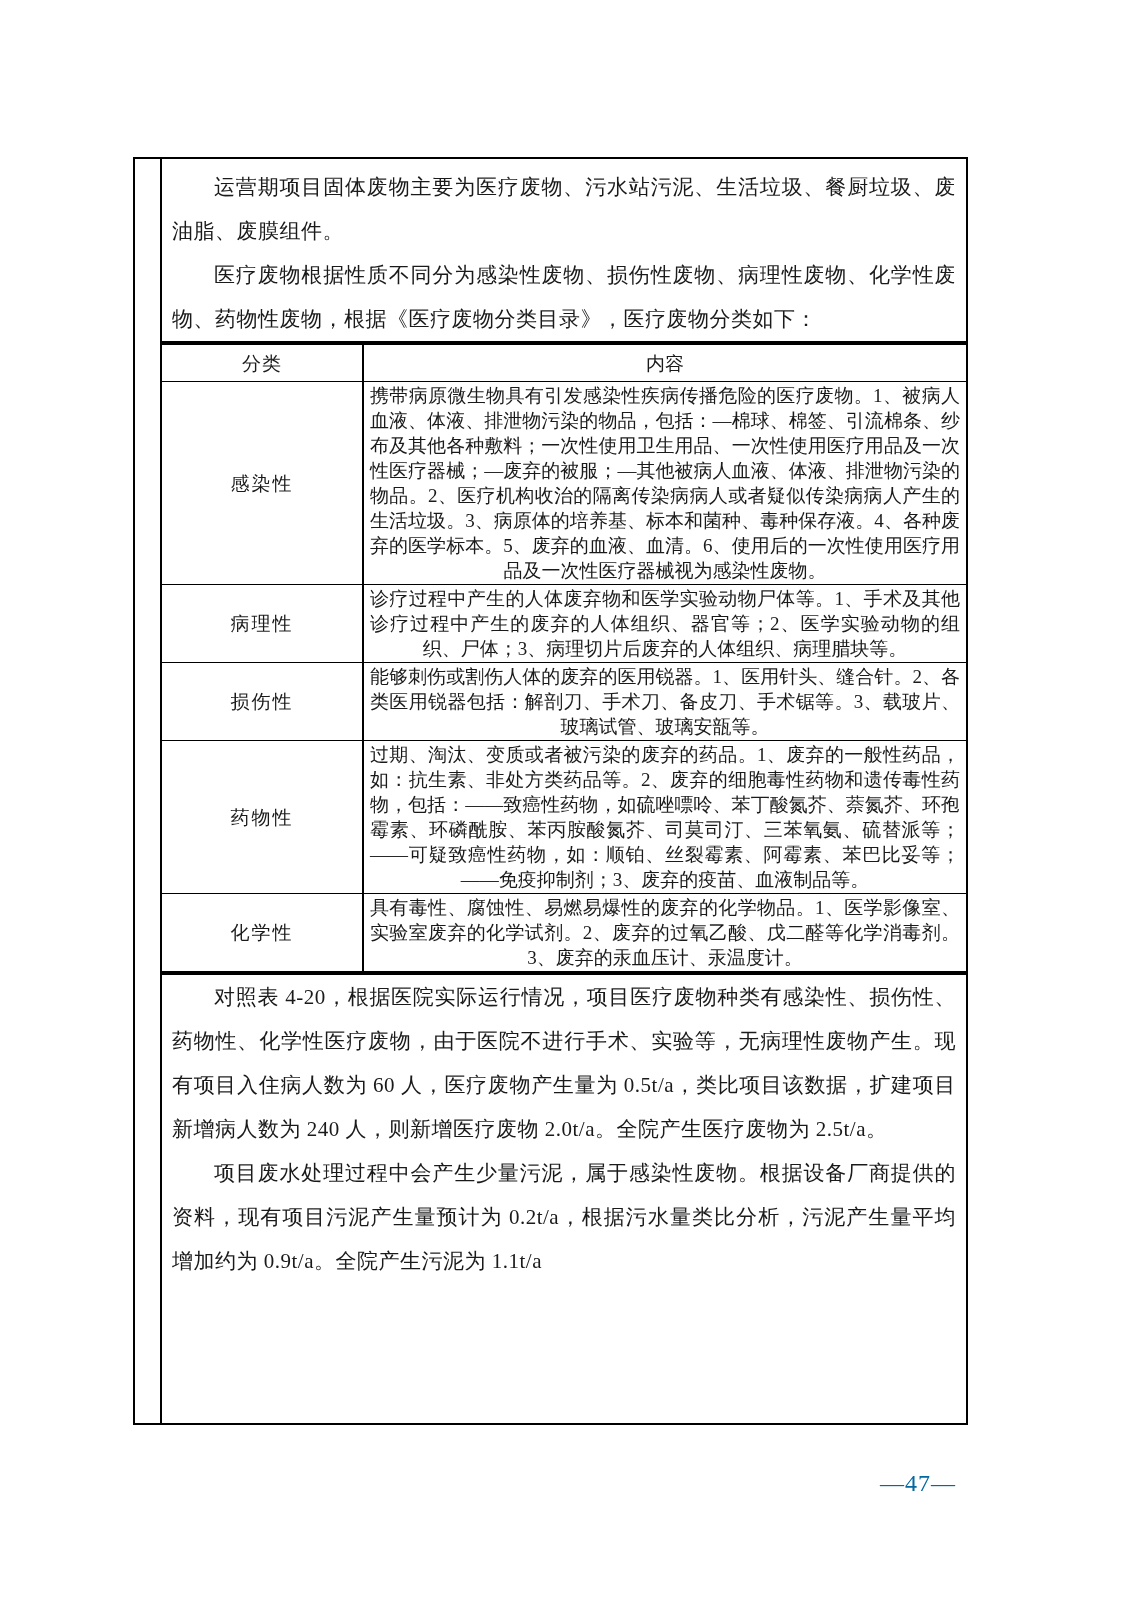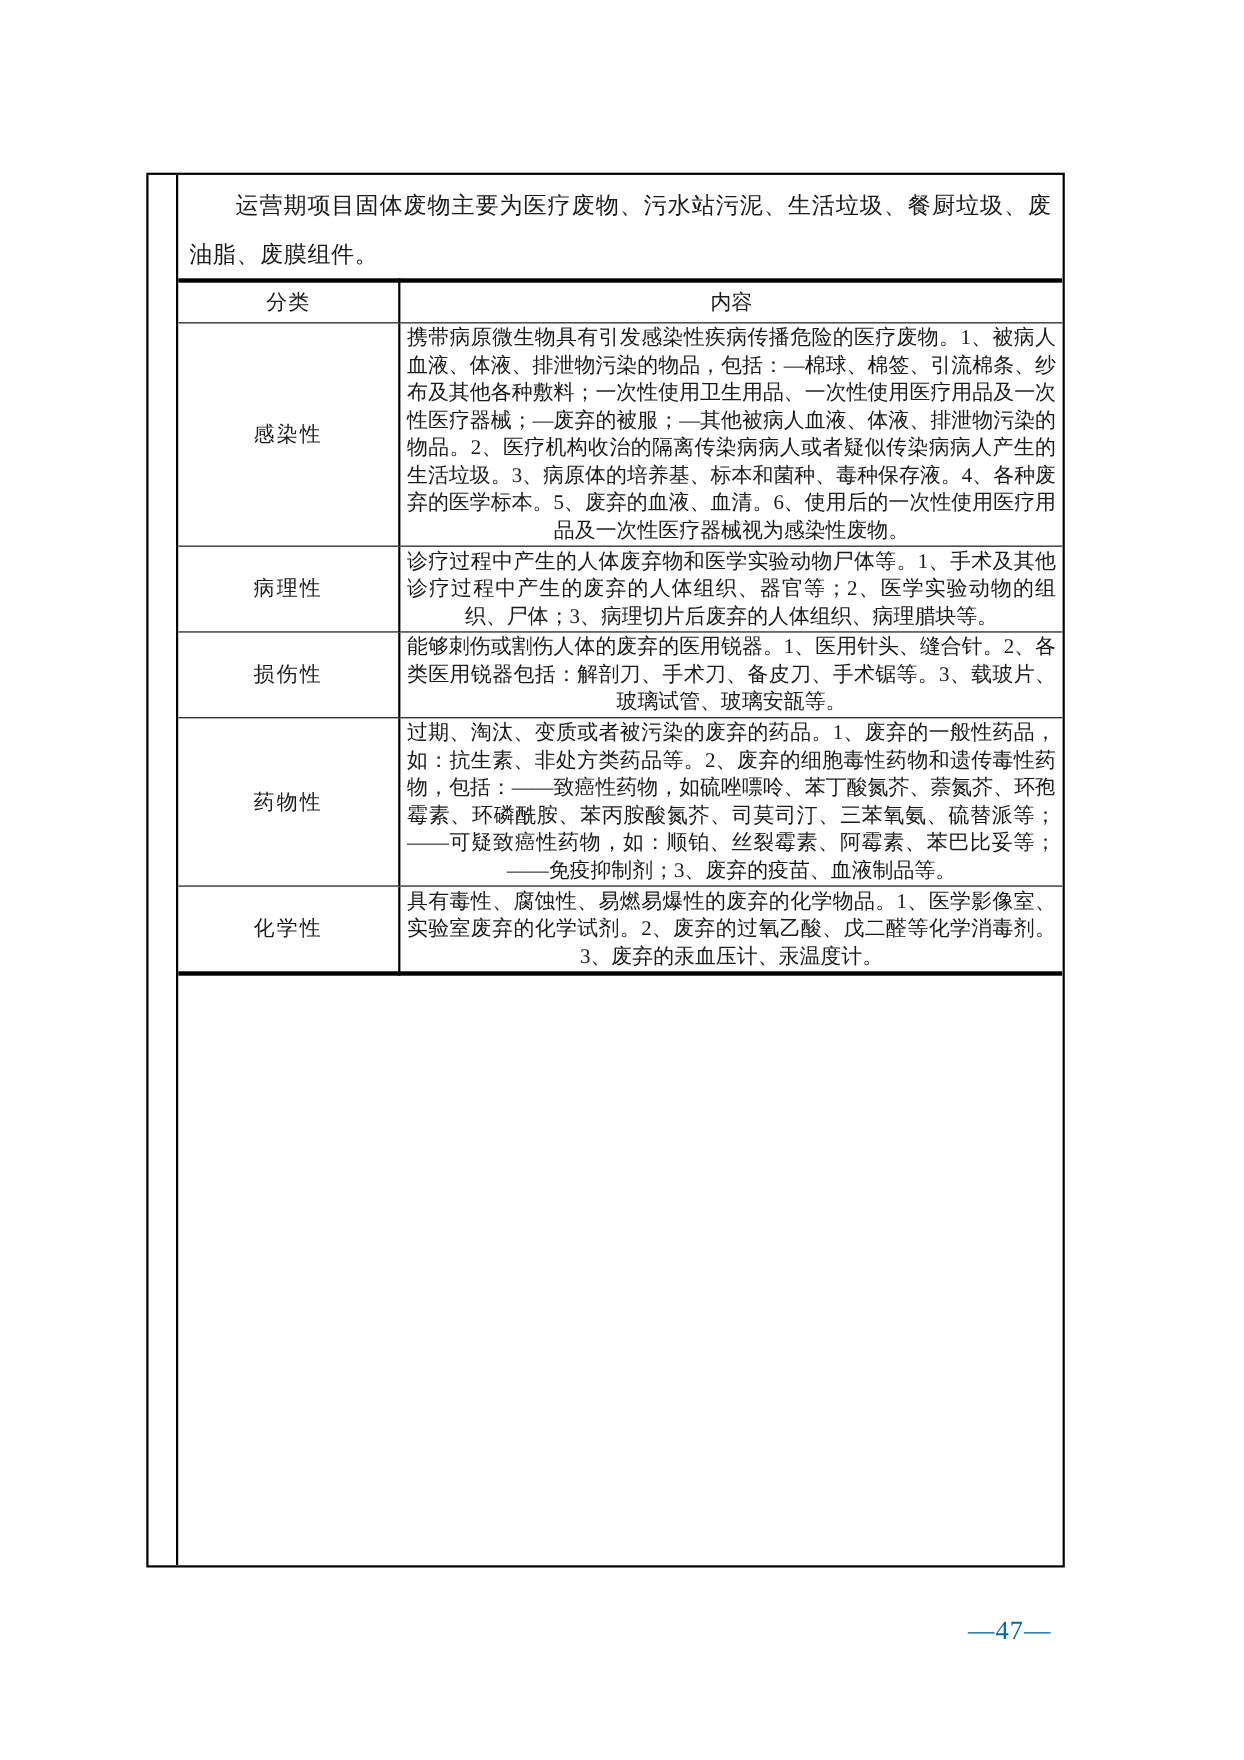--- a/index.html
+++ b/index.html
@@ -104,20 +104,21 @@
 <body>
 
 <div class="page">
   <div class="frame">
     <div class="side-col"></div>
     <div class="main-col">
 
       <p class="body-para">运营期项目固体废物主要为医疗废物、污水站污泥、生活垃圾、餐厨垃圾、废油脂、废膜组件。</p>
 
 
+      <p class="body-para">医疗废物根据性质不同分为感染性废物、损伤性废物、病理性废物、化学性废物、药物性废物，根据《医疗废物分类目录》，医疗废物分类如下：</p>
 
 
       <table class="waste-table">
         <thead>
           <tr>
             <th class="col-cat">分类</th>
             <th class="col-content">内容</th>
           </tr>
         </thead>
         <tbody>
@@ -137,20 +138,22 @@
             <td class="cell-cat">药物性</td>
             <td class="cell-content">过期、淘汰、变质或者被污染的废弃的药品。1、废弃的一般性药品，如：抗生素、非处方类药品等。2、废弃的细胞毒性药物和遗传毒性药物，包括：——致癌性药物，如硫唑嘌呤、苯丁酸氮芥、萘氮芥、环孢霉素、环磷酰胺、苯丙胺酸氮芥、司莫司汀、三苯氧氨、硫替派等；——可疑致癌性药物，如：顺铂、丝裂霉素、阿霉素、苯巴比妥等；——免疫抑制剂；3、废弃的疫苗、血液制品等。</td>
           </tr>
           <tr>
             <td class="cell-cat">化学性</td>
             <td class="cell-content">具有毒性、腐蚀性、易燃易爆性的废弃的化学物品。1、医学影像室、实验室废弃的化学试剂。2、废弃的过氧乙酸、戊二醛等化学消毒剂。3、废弃的汞血压计、汞温度计。</td>
           </tr>
         </tbody>
       </table>
 
+      <p class="body-para">对照表 4-20，根据医院实际运行情况，项目医疗废物种类有感染性、损伤性、药物性、化学性医疗废物，由于医院不进行手术、实验等，无病理性废物产生。现有项目入住病人数为 60 人，医疗废物产生量为 0.5t/a，类比项目该数据，扩建项目新增病人数为 240 人，则新增医疗废物 2.0t/a。全院产生医疗废物为 2.5t/a。</p>
 
 
+      <p class="body-para">项目废水处理过程中会产生少量污泥，属于感染性废物。根据设备厂商提供的资料，现有项目污泥产生量预计为 0.2t/a，根据污水量类比分析，污泥产生量平均增加约为 0.9t/a。全院产生污泥为 1.1t/a</p>
 
     </div>
   </div>
 
   <div class="page-number">—47—</div>
 </div>
 
 </body></html>

